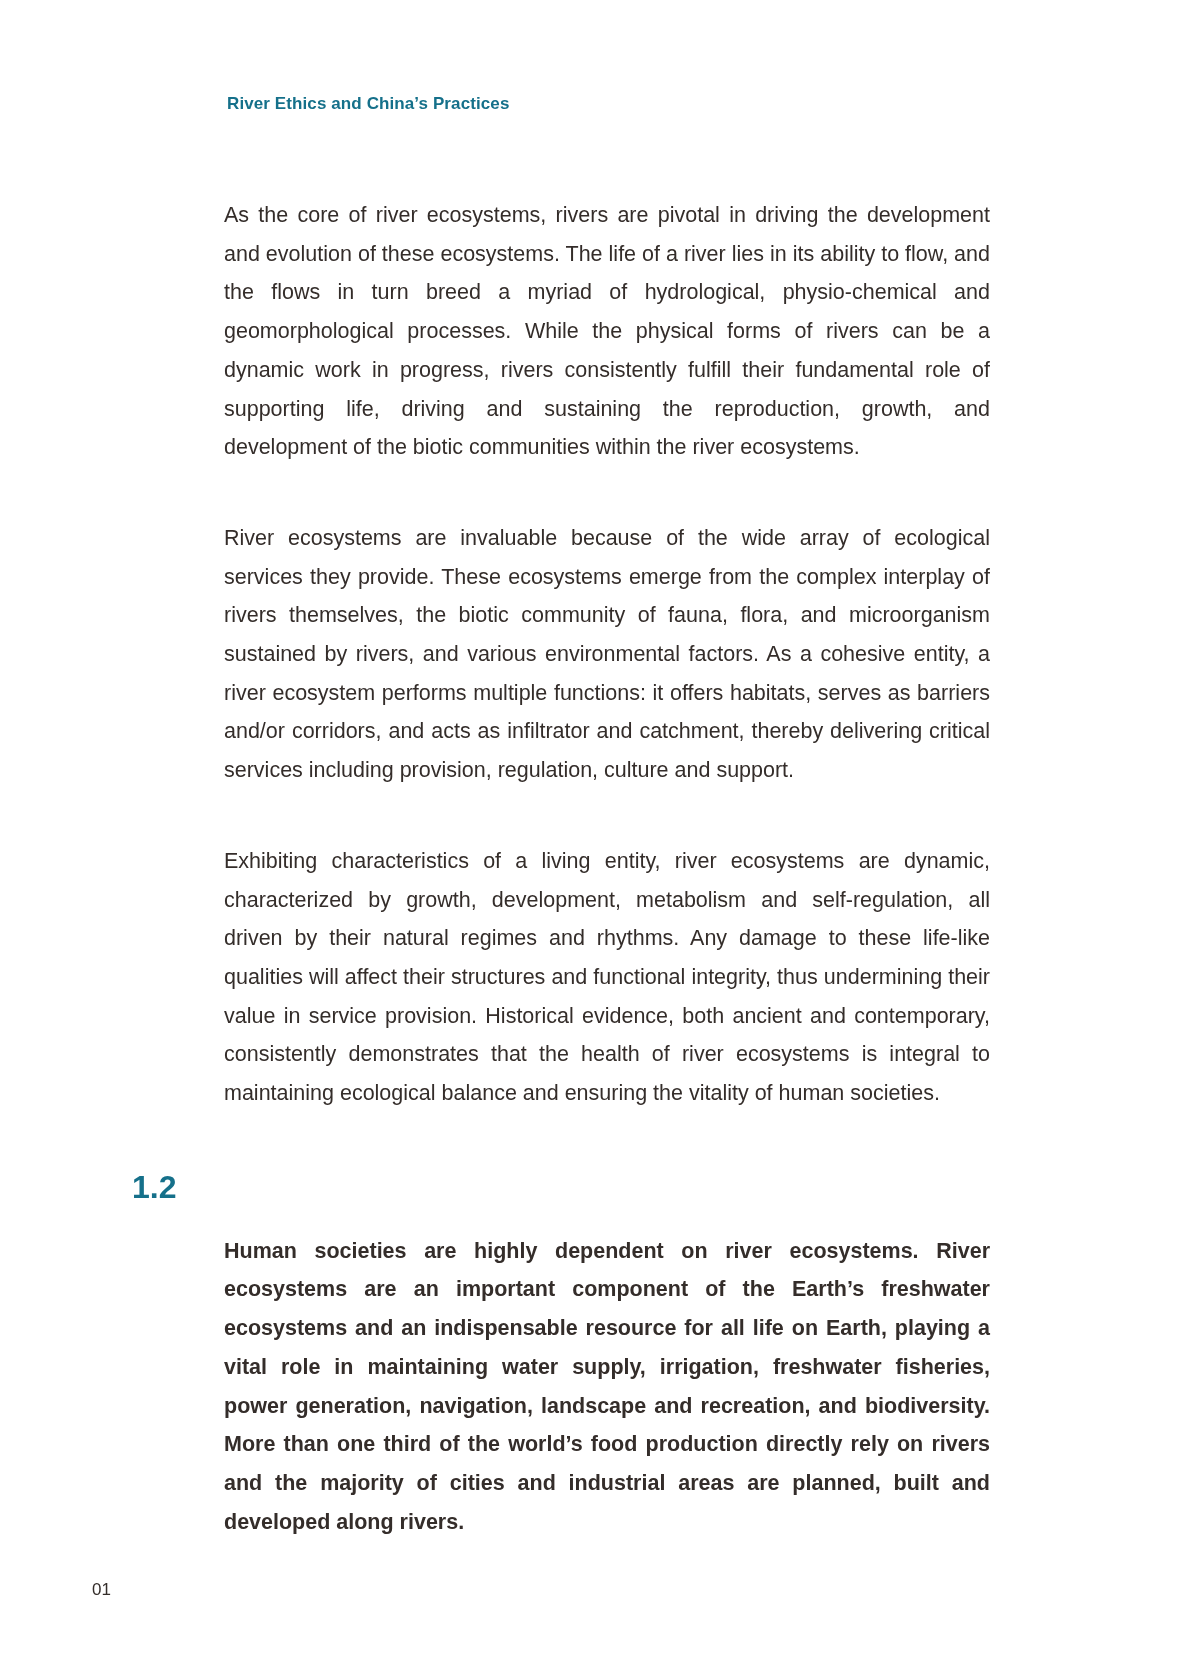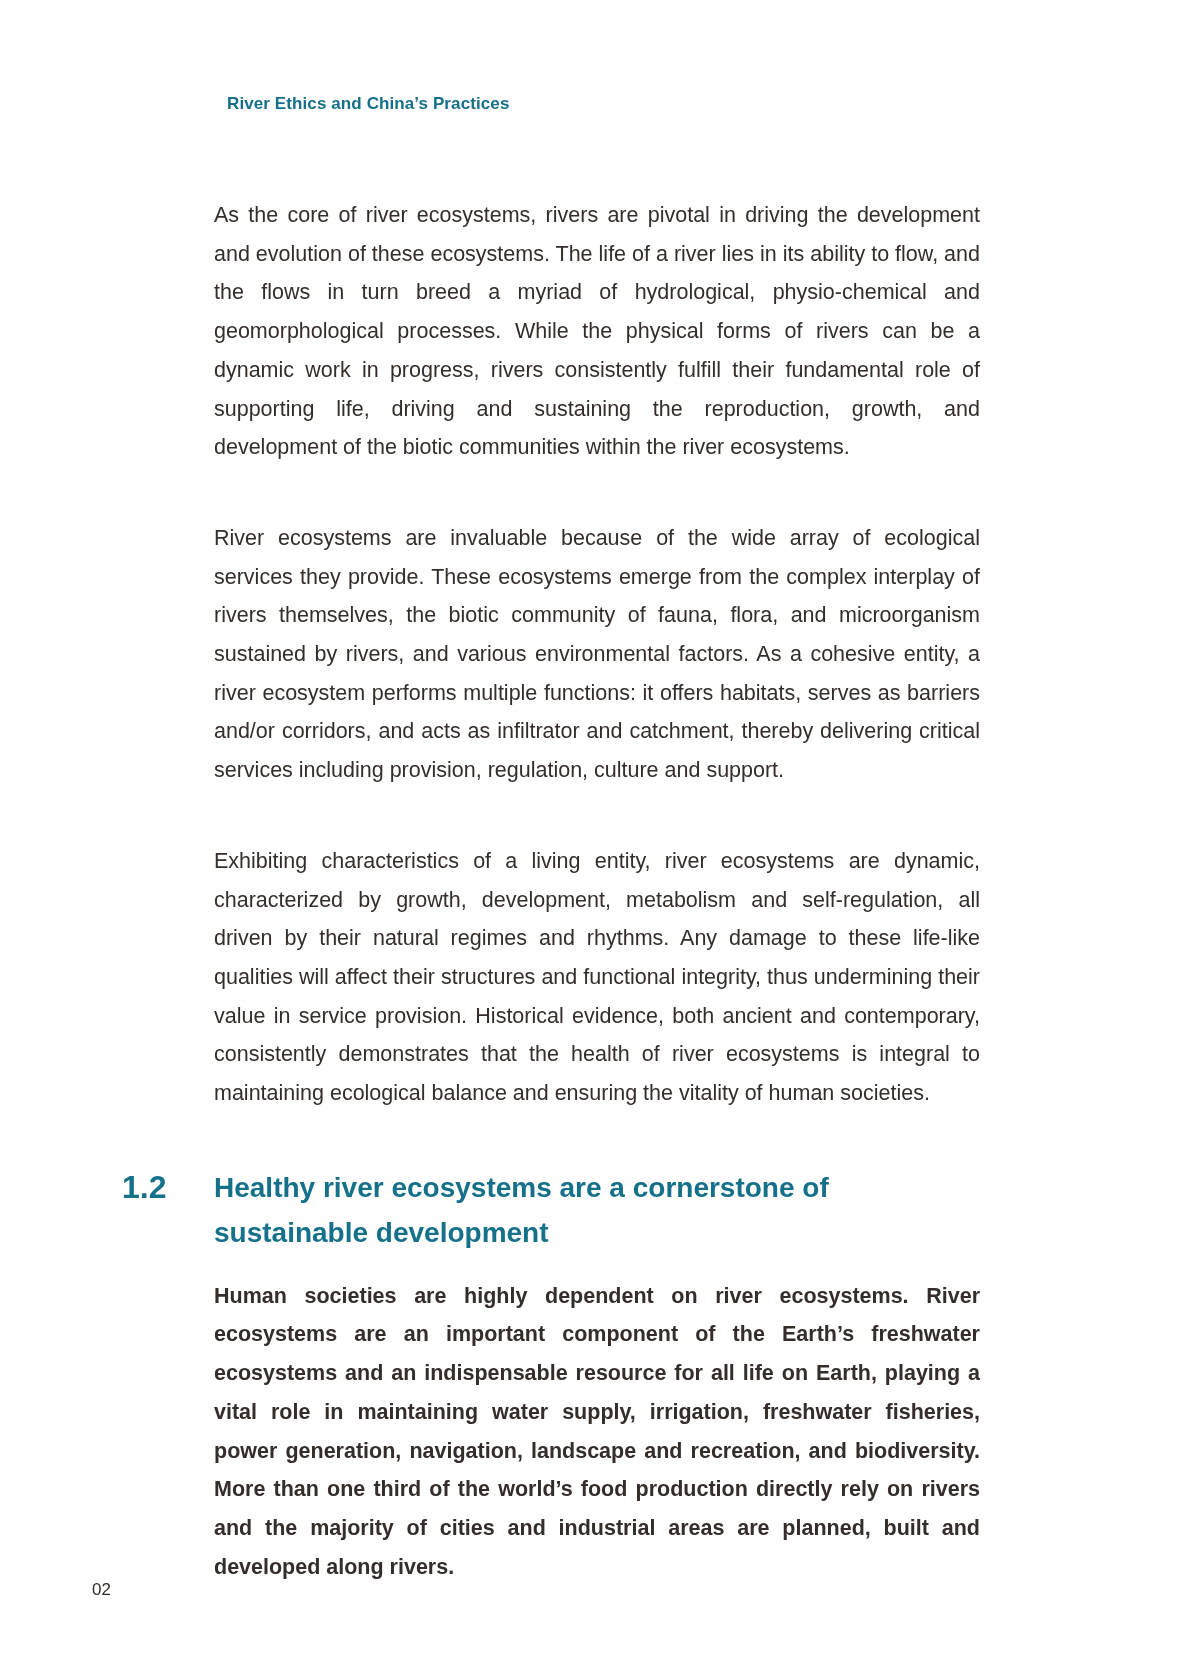--- a/index.html
+++ b/index.html
@@ -16,21 +16,21 @@
     position: absolute;
     left: 227px;
     top: 94px;
     font-size: 17px;
     font-weight: bold;
     color: #15708a;
     letter-spacing: 0.1px;
   }
   .content {
     position: absolute;
-    left: 214px;
+    left: 224px;
     top: 196px;
     width: 766px;
   }
   .body-para {
     font-size: 21.5px;
     line-height: 38.7px;
     color: #342d2a;
     text-align: justify;
     margin-bottom: 52px;
   }
@@ -75,22 +75,21 @@
   <div class="content">
 
     <p class="body-para">As the core of river ecosystems, rivers are pivotal in driving the development and evolution of these ecosystems. The life of a river lies in its ability to flow, and the flows in turn breed a myriad of hydrological, physio-chemical and geomorphological processes. While the physical forms of rivers can be a dynamic work in progress, rivers consistently fulfill their fundamental role of supporting life, driving and sustaining the reproduction, growth, and development of the biotic communities within the river ecosystems.</p>
 
     <p class="body-para">River ecosystems are invaluable because of the wide array of ecological services they provide. These ecosystems emerge from the complex interplay of rivers themselves, the biotic community of fauna, flora, and microorganism sustained by rivers, and various environmental factors. As a cohesive entity, a river ecosystem performs multiple functions: it offers habitats, serves as barriers and/or corridors, and acts as infiltrator and catchment, thereby delivering critical services including provision, regulation, culture and support.</p>
 
     <p class="body-para">Exhibiting characteristics of a living entity, river ecosystems are dynamic, characterized by growth, development, metabolism and self-regulation, all driven by their natural regimes and rhythms. Any damage to these life-like qualities will affect their structures and functional integrity, thus undermining their value in service provision. Historical evidence, both ancient and contemporary, consistently demonstrates that the health of river ecosystems is integral to maintaining ecological balance and ensuring the vitality of human societies.</p>
 
     <div class="section-heading">
       <div class="section-number">1.2</div>
-      <div class="section-title">Healthy river ecosystems are a cornerstone of sustainable development</div>
     </div>
 
     <p class="body-para">Human societies are highly dependent on river ecosystems. River ecosystems are an important component of the Earth’s freshwater ecosystems and an indispensable resource for all life on Earth, playing a vital role in maintaining water supply, irrigation, freshwater fisheries, power generation, navigation, landscape and recreation, and biodiversity. More than one third of the world’s food production directly rely on rivers and the majority of cities and industrial areas are planned, built and developed along rivers.</p>
 
   </div>
 
-  <div class="page-number">02</div>
+  <div class="page-number">01</div>
 
 </div>
 
 </body></html>

